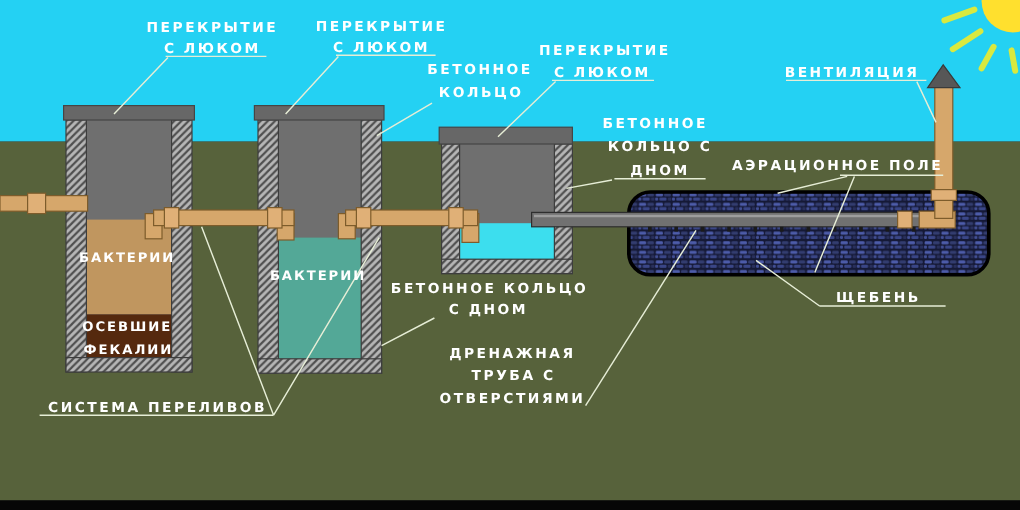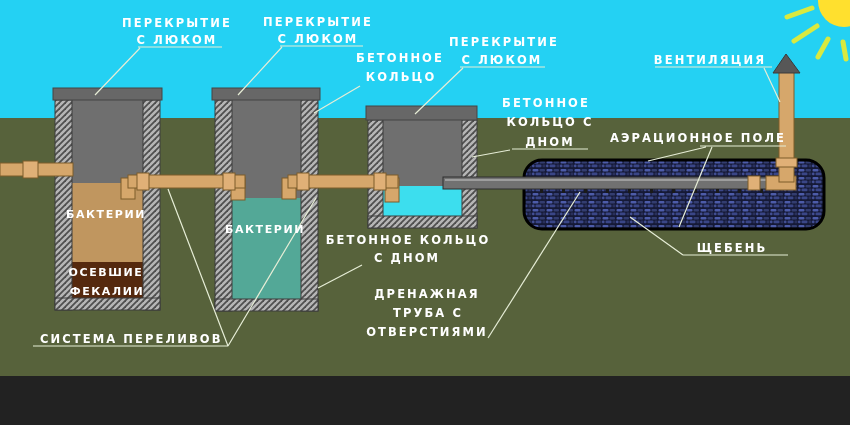--- a/index.html
+++ b/index.html
@@ -1,16 +1,16 @@
 <!DOCTYPE html>
 <html><head>
 <meta charset="utf-8">
 <style>
   html,body{margin:0;padding:0;background:#222;}
-  #stage{width:850px;height:376px;position:relative;overflow:hidden;margin:0 auto;}
+  #stage{width:850px;height:425px;position:relative;overflow:hidden;margin:0 auto;}
   svg{display:block;}
   .lbl{font-family:"DejaVu Sans","Liberation Sans",sans-serif;font-weight:bold;font-size:11.5px;letter-spacing:2.1px;fill:#ffffff;}
   .lbl-sm{font-family:"DejaVu Sans","Liberation Sans",sans-serif;font-weight:bold;font-size:11px;letter-spacing:1.6px;fill:#ffffff;}
   .leader{stroke:#e6edd6;stroke-width:1.2;fill:none;}
   .wall{stroke:#3d3d3d;stroke-width:1;}
   .cover{fill:#676767;stroke:#454545;stroke-width:1;}
   .pipe{fill:#d6a76b;stroke:#7d5c2b;stroke-width:1;}
   .collar{fill:#e0b077;stroke:#7d5c2b;stroke-width:1;}
 </style>
 </head>

